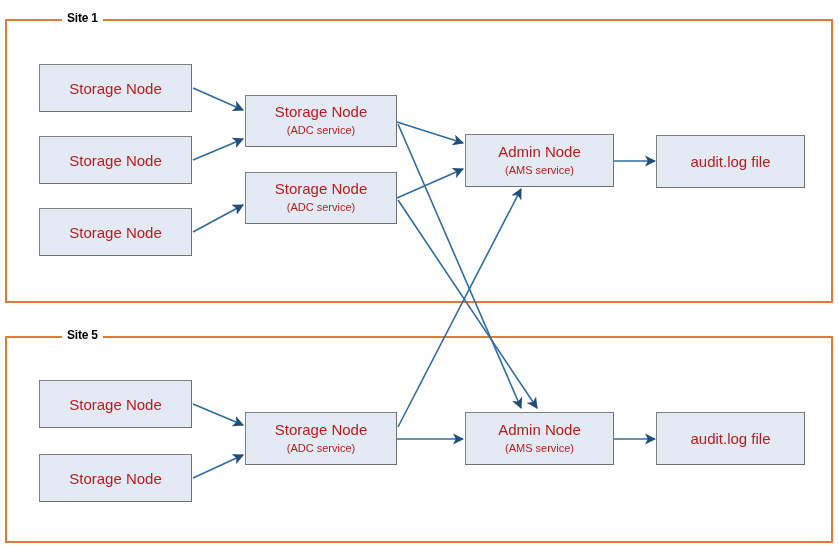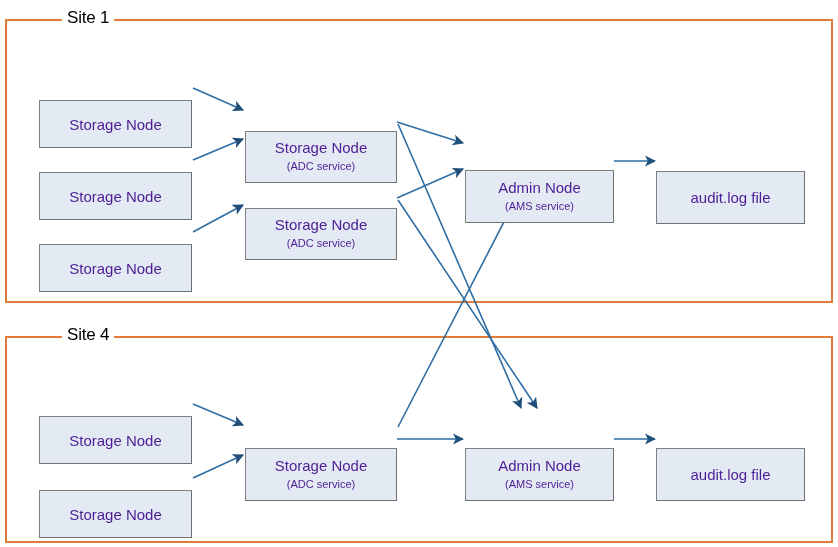--- a/index.html
+++ b/index.html
@@ -17,67 +17,66 @@
   }
   
   .site{
     position:absolute;
     border:2px solid #e07b39;
     background:transparent;
     box-sizing:border-box;
   }
   .site-label{
     position:absolute;
-    font-weight:normal;
-    font-size:17px;
+    font-weight:bold;
+    font-size:12px;
     color:#000000;
     background:#ffffff;
     padding:0 5px;
     line-height:18px;
     white-space:nowrap;
     letter-spacing:-0.2px;
   }
   
   .node{
     position:absolute;
     box-sizing:border-box;
     background:#e4eaf4;
     border:1px solid #808080;
     border-right-color:#707070;
     border-bottom-color:#707070;
     display:flex;
     flex-direction:column;
     align-items:center;
     justify-content:center;
-    color:#4c1d95;
+    color:#b91c1c;
     font-size:15px;
     line-height:19px;
     text-align:center;
     white-space:nowrap;
-    margin-top:36px;
   }
   .node .l2{font-size:11px;}
   
   #arrows{
     position:absolute;
     left:0;top:0;
     width:838px;height:547px;
     pointer-events:none;
   }
 </style>
 </head>
 <body>
 
 <div id="canvas">
 
   <div class="site" style="left:5px; top:19px; width:828px; height:284px;"></div>
   <div class="site-label" style="left:62px; top:9px;">Site 1</div>
 
   <div class="site" style="left:5px; top:336px; width:828px; height:207px;"></div>
-  <div class="site-label" style="left:62px; top:326px;">Site 4</div>
+  <div class="site-label" style="left:62px; top:326px;">Site 5</div>
 
   <svg id="arrows" viewBox="0 0 838 547" width="838" height="547">
     <defs>
       <marker id="ah" viewBox="0 0 10 10" refX="9" refY="5" markerWidth="7" markerHeight="7" orient="auto-start-reverse">
         <path d="M 0 0 L 10 5 L 0 10 L 2.6 5 z" fill="#1f4e79"></path>
       </marker>
     </defs>
     <g stroke="#2e6da4" stroke-width="1.6" fill="none" marker-end="url(#ah)">
 
       <line x1="193" y1="88" x2="243" y2="110"></line>

